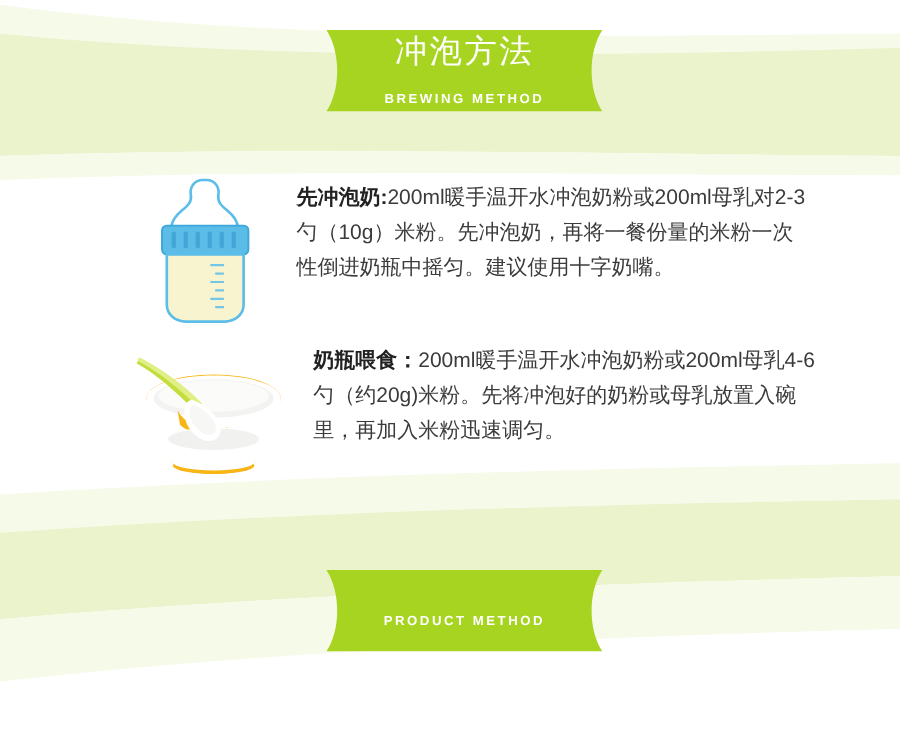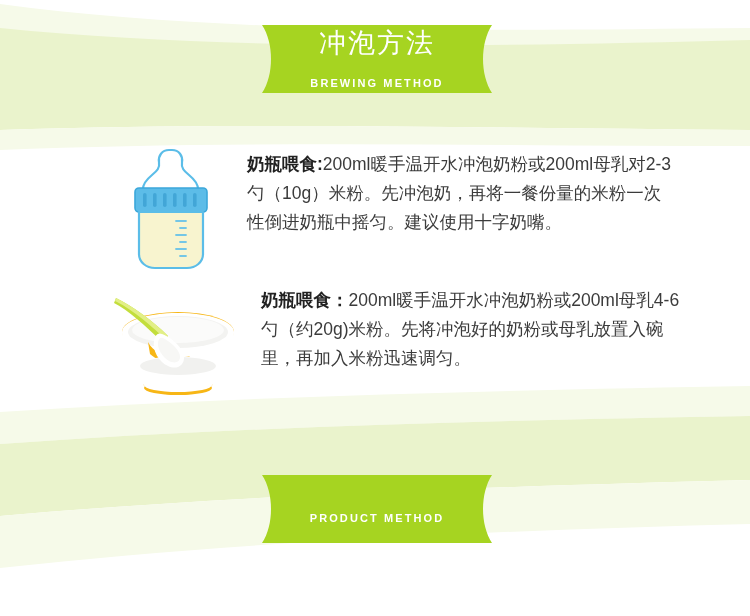--- a/index.html
+++ b/index.html
@@ -29,21 +29,21 @@
   #page {
     position: relative;
     z-index: 2;
     width: 750px;
     height: 616px;
   }
 
   
   .banner {
     position: absolute;
-    left: 262px;
+    left: 272px;
     width: 230px;
     height: 68px;
   }
   .banner svg {
     position: absolute;
     inset: 0;
     width: 230px;
     height: 68px;
     display: block;
   }
@@ -164,21 +164,21 @@
           <line x1="58" y1="86" x2="64" y2="86"></line>
           <line x1="54" y1="93" x2="64" y2="93"></line>
           <line x1="58" y1="100" x2="64" y2="100"></line>
           <line x1="54" y1="107" x2="64" y2="107"></line>
           <line x1="58" y1="114" x2="64" y2="114"></line>
         </g>
       </svg>
     </div>
 
     <div class="instr-text" id="text-bottle">
-      <span class="instr-label">奶瓶喂食:</span><span class="instr-body">200ml暖手温开水冲泡奶粉或200ml母乳对2-3勺（10g）米粉。先冲泡奶，再将一餐份量的米粉一次性倒进奶瓶中摇匀。建议使用十字奶嘴。</span>
+      <span class="instr-label">先冲泡奶:</span><span class="instr-body">200ml暖手温开水冲泡奶粉或200ml母乳对2-3勺（10g）米粉。先冲泡奶，再将一餐份量的米粉一次性倒进奶瓶中摇匀。建议使用十字奶嘴。</span>
     </div>
   </div>
 
   <div class="instr-row" id="row-bowl">
 
     <div class="instr-icon" id="icon-bowl">
       <svg viewBox="0 0 128 104" xmlns="http://www.w3.org/2000/svg">
 
         <ellipse cx="64" cy="36" rx="56" ry="20" fill="#f7b615"></ellipse>
 

